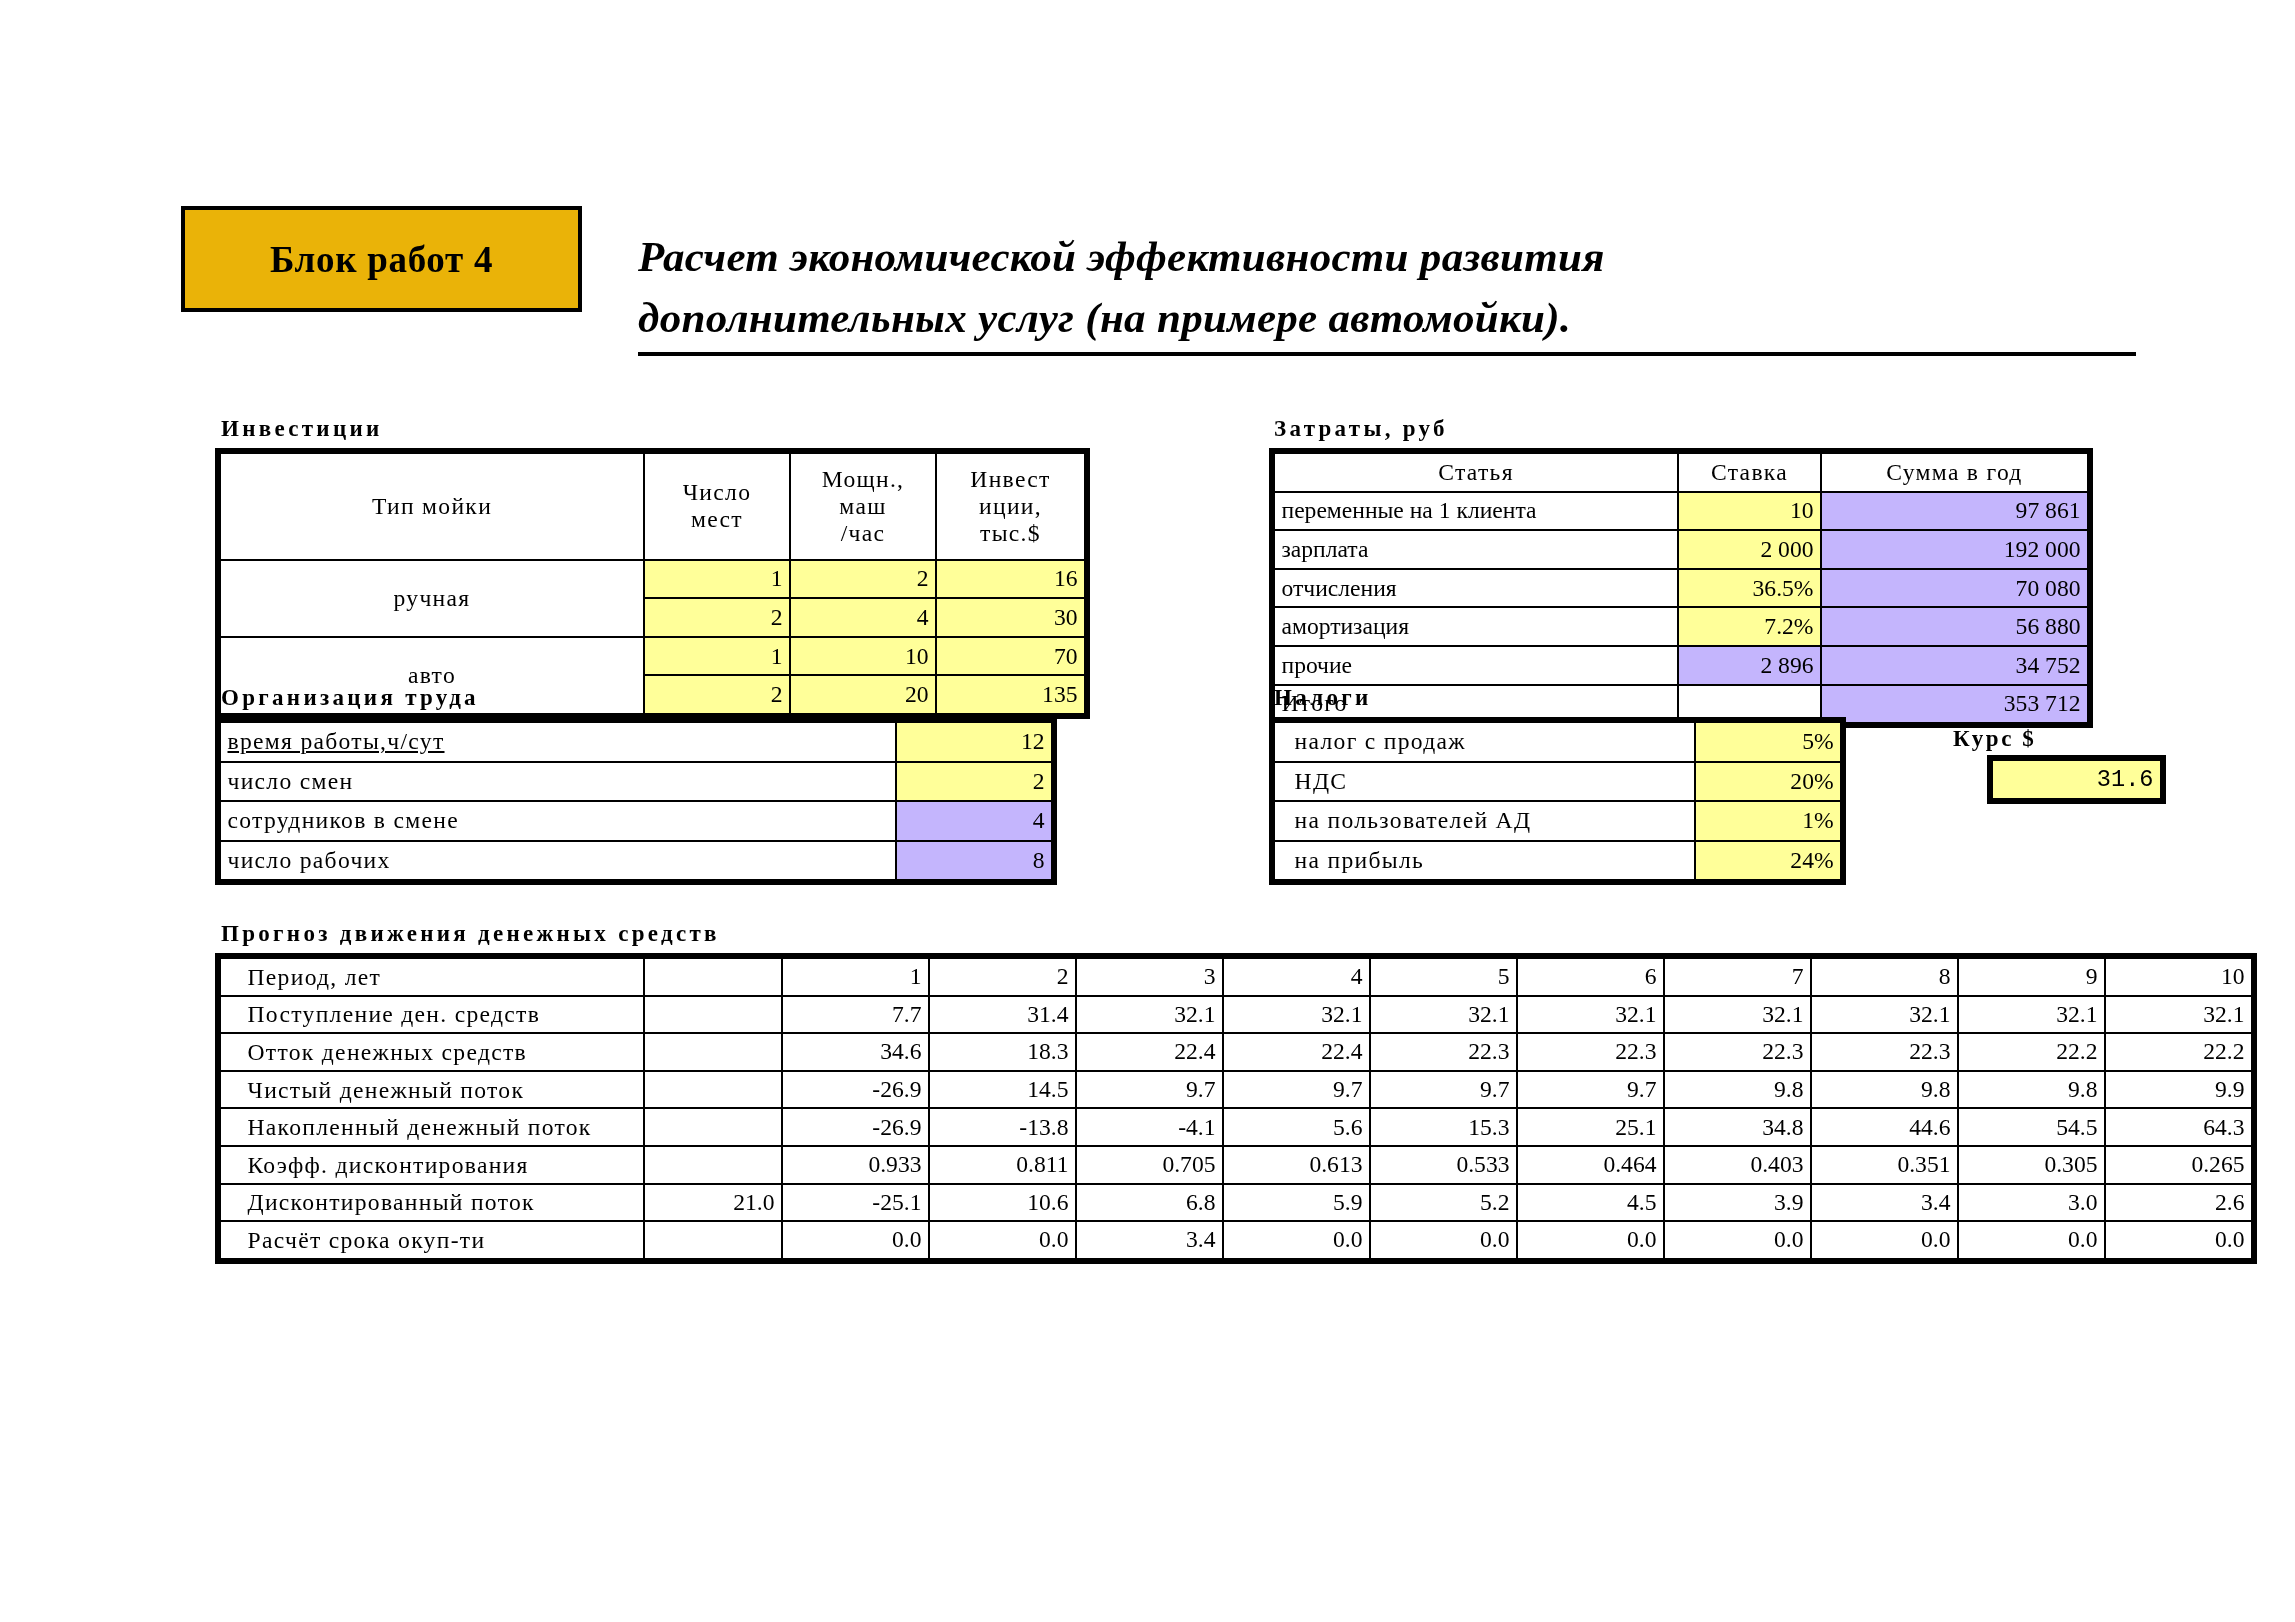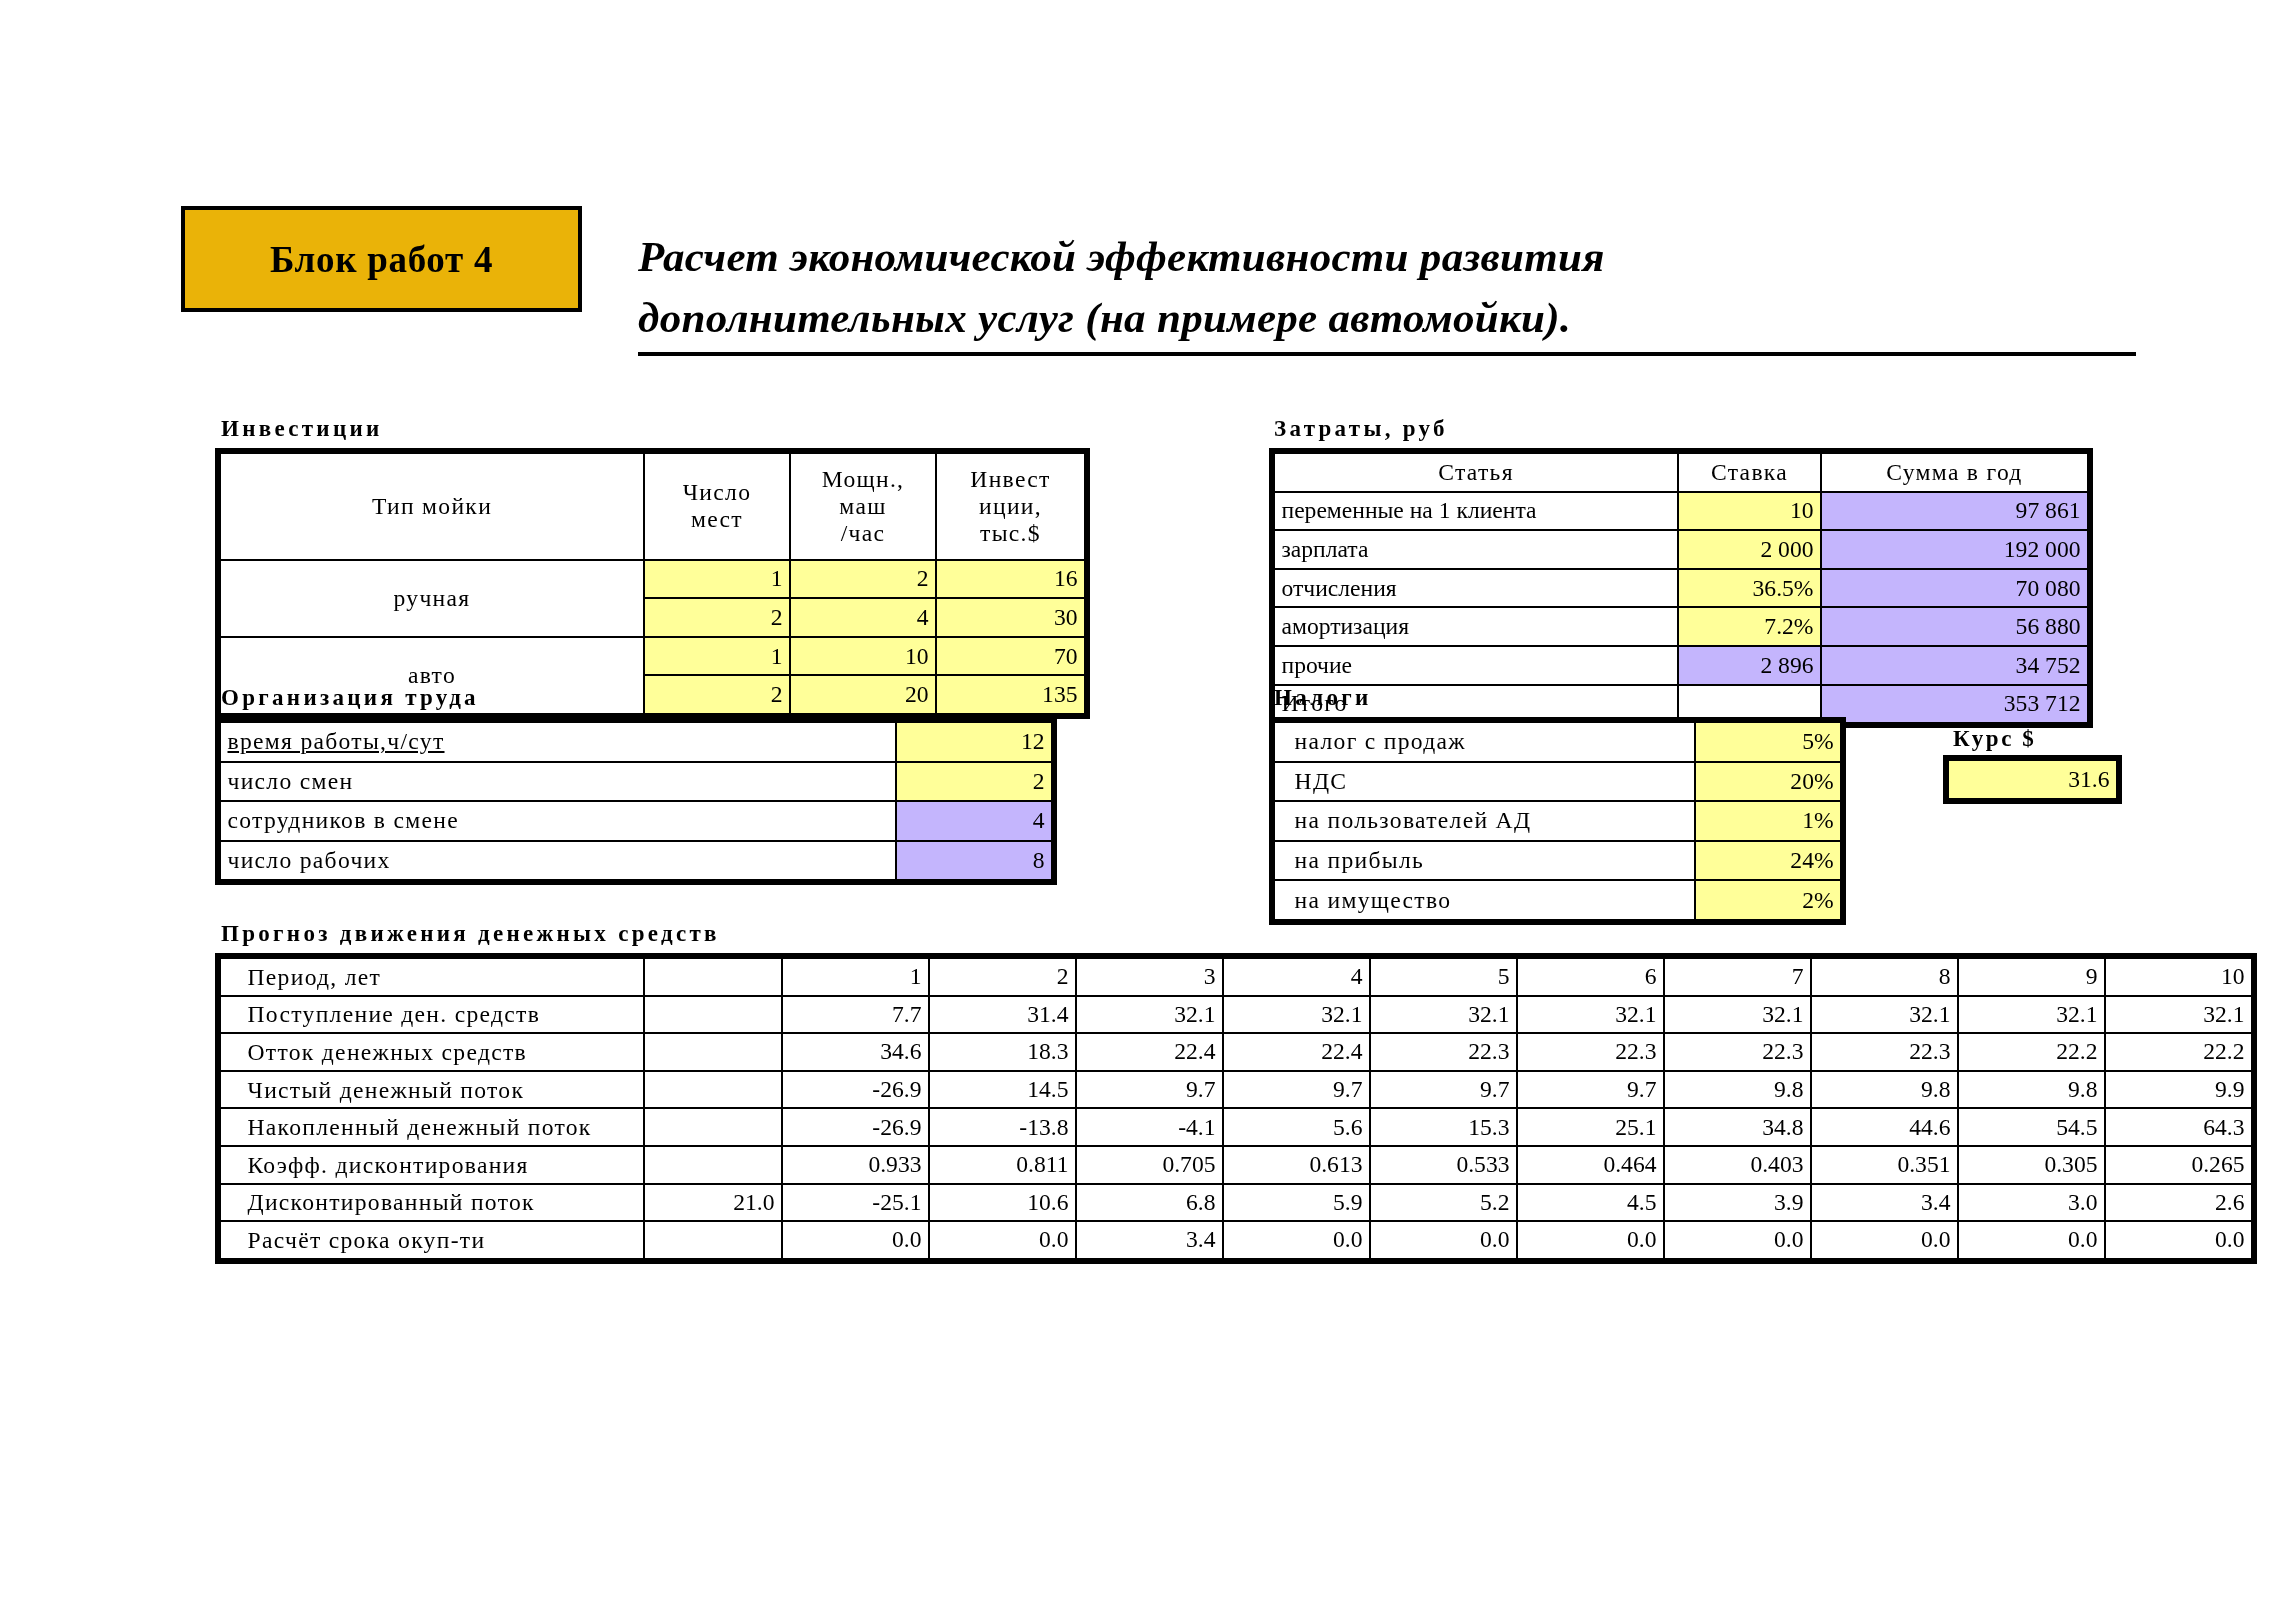--- a/index.html
+++ b/index.html
@@ -71,21 +71,21 @@
   #tbl-org{left:219px;top:721px;width:805px;}
   #tbl-org td{height:35px;}
 
   
   #tbl-tax{left:1273px;top:721px;width:523px;}
   #tbl-tax td{height:35px;}
   #tbl-tax td.lbl{padding-left:19.6px;}
 
   
   #rate-caption{left:1953px;top:726px;letter-spacing:2.6px;}
-  #tbl-rate{left:1947px;top:759px;width:154px;}
+  #tbl-rate{left:1991px;top:759px;width:154px;font-family:Liberation Mono, monospace;}
   #tbl-rate td{height:34px;}
 
   
   #tbl-cash{left:219px;top:957px;width:1855px;}
   #tbl-cash td{height:33px;font-size:23.6px;}
   #tbl-cash td.lab{
     width:409px;max-width:409px;overflow:visible;
     position:relative;
   }
   #tbl-cash td.lab span{
@@ -231,24 +231,20 @@
       <td class="r yel">20%</td>
     </tr>
     <tr>
       <td class="l lbl sp2">на пользователей АД</td>
       <td class="r yel">1%</td>
     </tr>
     <tr>
       <td class="l lbl sp2">на прибыль</td>
       <td class="r yel">24%</td>
     </tr>
-    <tr>
-      <td class="l lbl sp2">на имущество</td>
-      <td class="r yel">2%</td>
-    </tr>
   </tbody>
     </table>
 
   <div class="caption" id="rate-caption">Курс $</div>
   <table class="sheet outer" id="tbl-rate">
     <tbody>
         <tr>
       <td class="r yel" style="width:154px;">31.6</td>
     </tr>
   </tbody>

